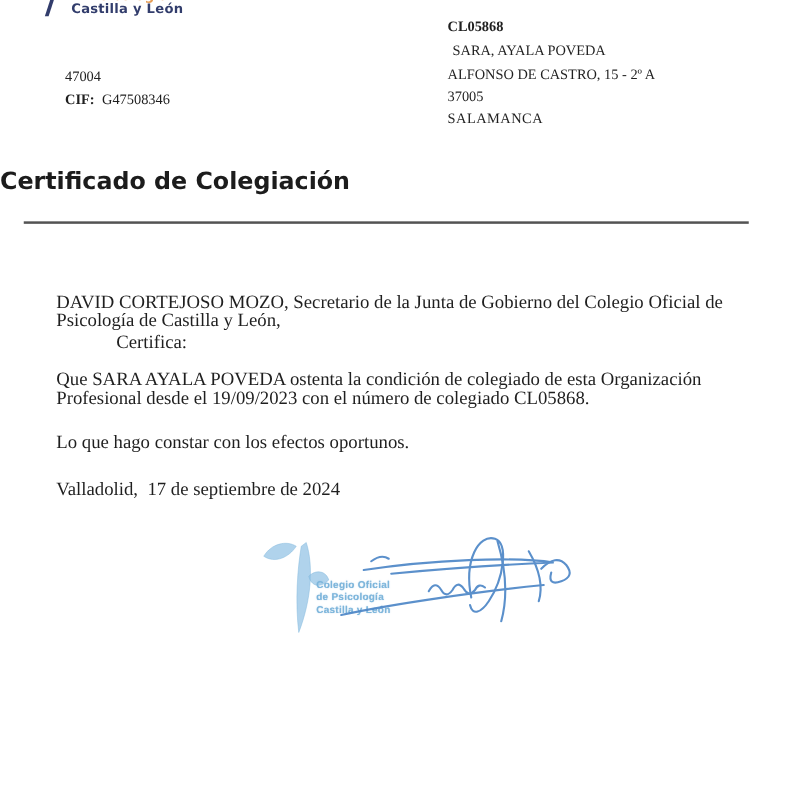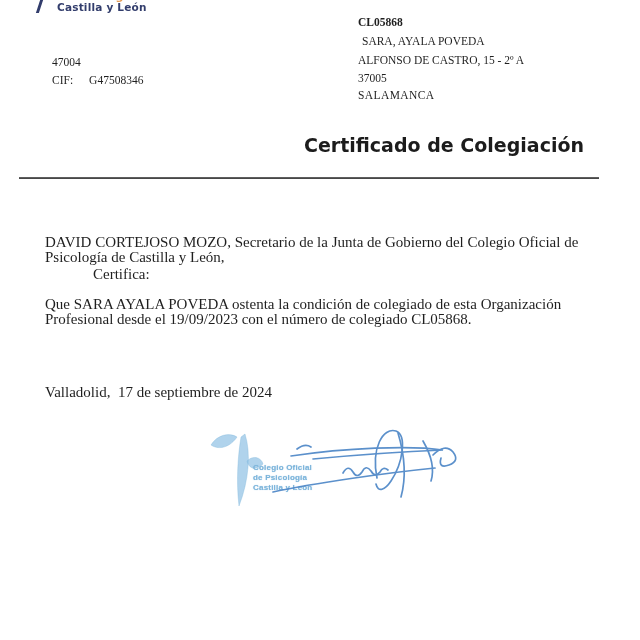--- a/index.html
+++ b/index.html
@@ -29,35 +29,35 @@
     font-family: "DejaVu Sans", sans-serif; font-weight: bold;
     font-size: 10.5px; color: #323d6c; letter-spacing: .2px; white-space: nowrap;
   }
   .org-name {
     position: absolute; top: 16px; left: 52px;
     font-weight: bold; font-size: 12px; letter-spacing: .1px; white-space: nowrap;
   }
   .org-line1 { position: absolute; top: 37px; left: 52px; font-size: 11.5px; white-space: nowrap; }
   .org-line2 { position: absolute; top: 56px; left: 52px; font-size: 11.5px; white-space: nowrap; }
   .org-cif   { position: absolute; top: 74px; left: 52px; font-size: 11.5px; white-space: nowrap; }
-  .org-cif b { font-weight: normal; margin-right: 16px; }
+  .org-cif b { font-weight: bold; margin-right: 6px; }
 
   
   .rcpt { position: absolute; left: 358px; top: 0; font-size: 11.5px; }
   .rcpt div { position: absolute; left: 0; white-space: nowrap; }
   .r-id   { top: 16px; font-weight: bold; }
   .r-name { top: 35px; padding-left: 4px; }
   .r-addr { top: 54px; }
   .r-cp   { top: 72px; }
   .r-city { top: 89px; letter-spacing: .4px; }
 
   
   .doc-title {
     position: absolute; top: 134px; left: 0; width: 584px;
-    text-align: right; font-family: "DejaVu Sans", sans-serif;
+    text-align: left; font-family: "DejaVu Sans", sans-serif;
     font-weight: bold; font-size: 19px; color: #1c1c1c;
   }
   .title-rule {
     position: absolute; top: 177px; left: 19px; width: 580px; height: 2px;
     background: linear-gradient(to bottom, #6a6a6a, #3c3c3c);
   }
 
   
   .bodytext { font-size: 15px; line-height: 15px; }
   .p-issuer    { position: absolute; top: 235px; left: 45px; width: 565px; }
@@ -97,20 +97,21 @@
     <div class="r-cp">37005</div>
     <div class="r-city">SALAMANCA</div>
   </div>
 
   <div class="doc-title">Certificado de Colegiación</div>
   <div class="title-rule"></div>
 
   <p class="bodytext p-issuer">DAVID CORTEJOSO MOZO, Secretario de la Junta de Gobierno del Colegio Oficial de Psicología de Castilla y León,</p>
   <p class="bodytext p-certifies">Certifica:</p>
   <p class="bodytext p-statement">Que SARA AYALA POVEDA ostenta la condición de colegiado de esta Organización Profesional desde el 19/09/2023 con el número de colegiado CL05868.</p>
+  <p class="bodytext p-closing">Lo que hago constar con los efectos oportunos.</p>
   <p class="bodytext p-date">Valladolid,  17 de septiembre de 2024</p>
 
   <div class="sig-wrap">
     <svg width="270" height="95" viewBox="0 0 270 95">
       <g fill="#8fc0e4" fill-opacity="0.7" stroke="#7db5db" stroke-opacity="0.6" stroke-width="0.6">
         <path d="M16,22 C22,12 34,9 42,14 C36,23 25,28 16,22 Z"></path>
         <path d="M50,11 C56,30 54,57 44,83 C41,58 43,32 46,14 Z"></path>
         <path d="M52,38 C58,32 66,34 68,41 C61,48 54,46 52,38 Z"></path>
       </g>
     </svg>

